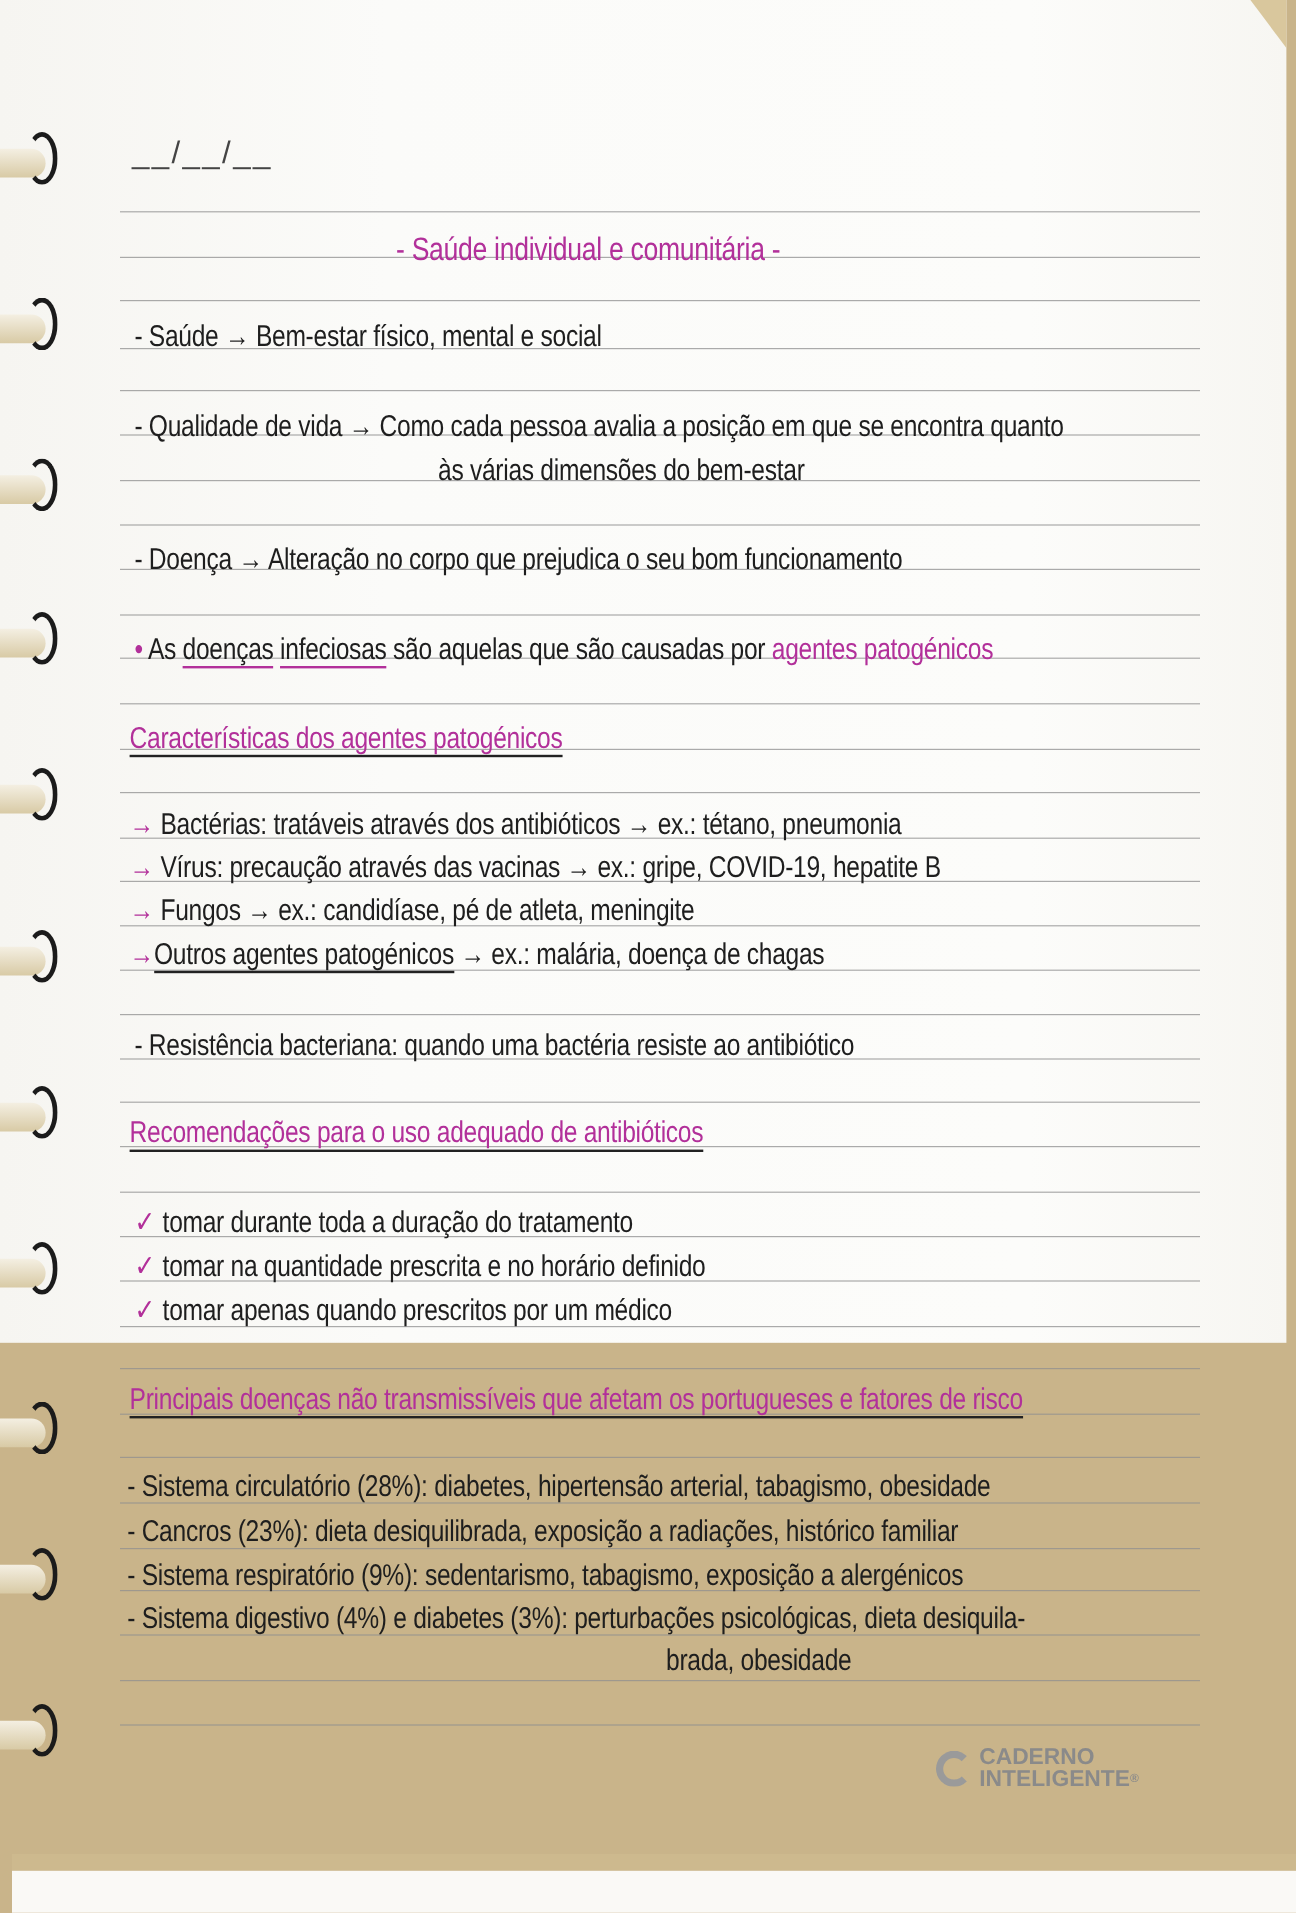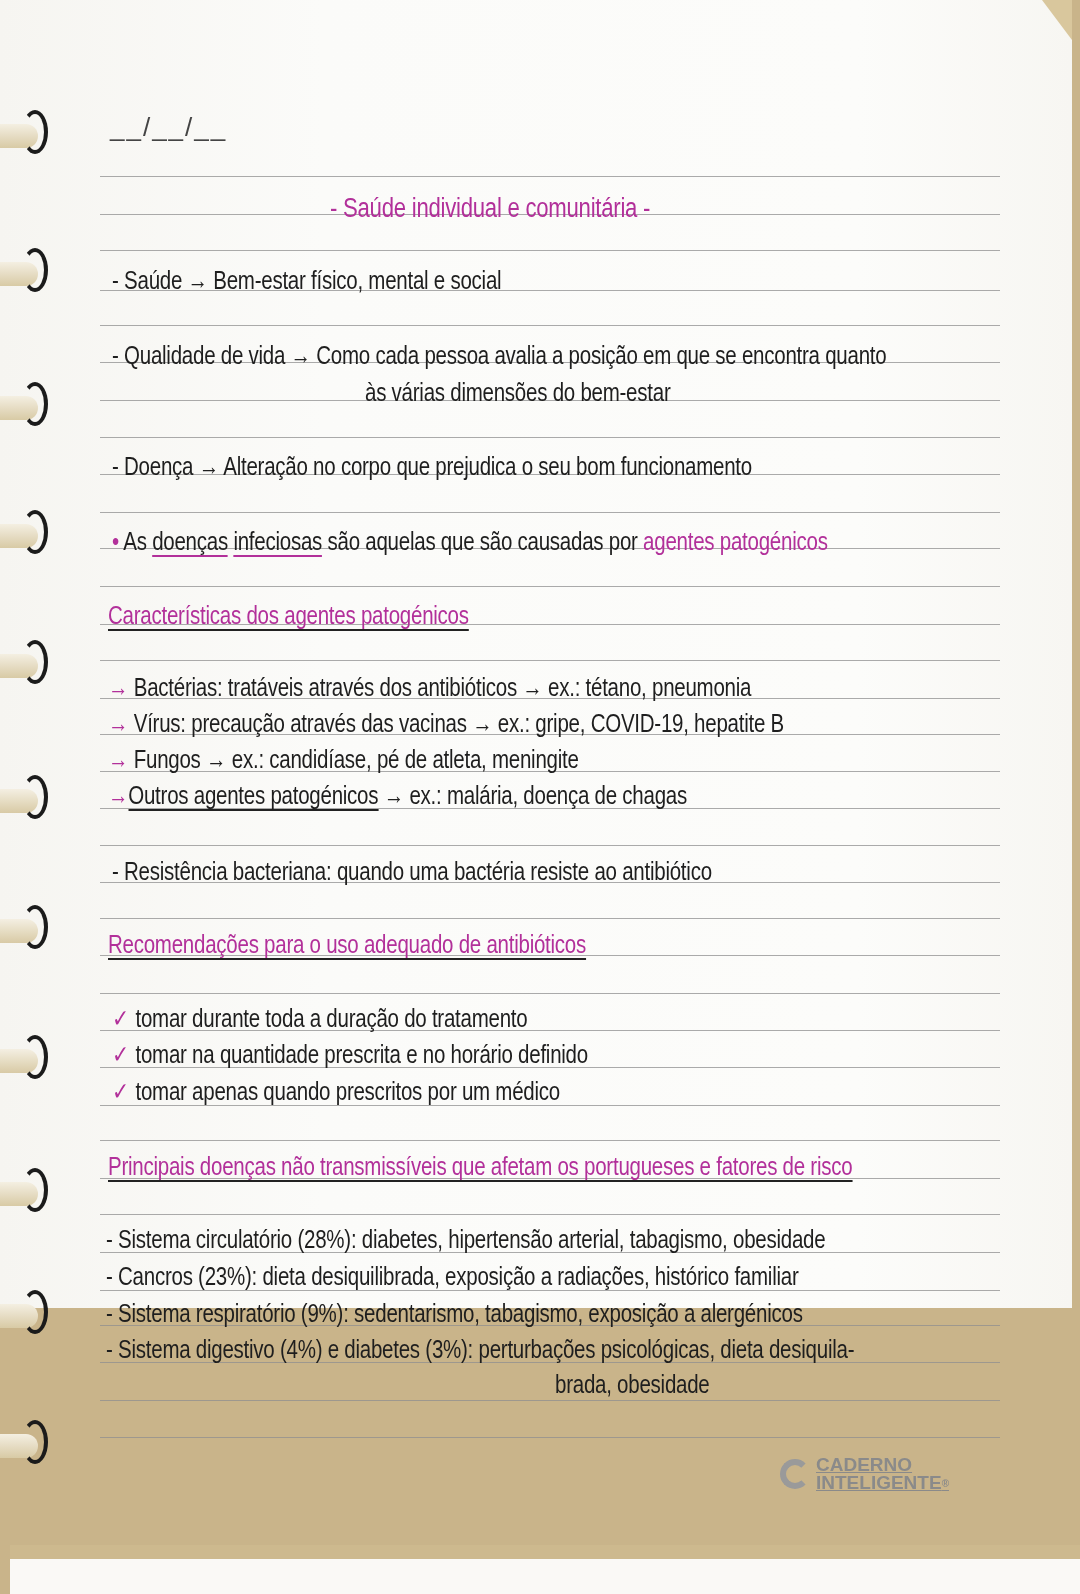--- a/index.html
+++ b/index.html
@@ -2,21 +2,21 @@
 <html><head>
 <meta charset="utf-8">
 <style>
   html, body { margin: 0; padding: 0; }
   body {
     width: 1080px; height: 1594px; position: relative; overflow: hidden;
     background: #c9b48a;
     font-family: "Liberation Sans Narrow", "Liberation Sans", "DejaVu Sans", sans-serif;
   }
   .page {
-    position: absolute; left: 0; top: 0; width: 1072px; height: 1308px;
+    position: absolute; left: 0; top: 0; width: 1072px; height: 1119px;
     background: linear-gradient(90deg, #f6f5f1 0%, #fbfbf9 30%, #fcfcfa 80%, #f7f6f2 100%);
   }
   .under-sheet {
     position: absolute; left: 10px; top: 1545px; width: 1070px; height: 40px;
     background: #faf9f6; border-top: 14px solid #cdb98e;
   }
   .corner-fold {
     position: absolute; right: 0; top: 0; width: 0; height: 0;
     border-top: 40px solid #d9c79d; border-left: 30px solid transparent;
   }
@@ -44,21 +44,21 @@
   .bullet { color: #b2309a; }
   .date { position: absolute; left: 110px; top: 112px; font-size: 26px; color: #444; letter-spacing: 2px; }
   .logo {
     position: absolute; left: 780px; top: 1456px; display: flex; align-items: center; gap: 6px;
     color: #8a8a8a; font-family: "Liberation Sans", sans-serif; font-weight: bold;
   }
   .logo .c-mark {
     width: 30px; height: 30px; border: 6px solid #9a9a9a; border-right-color: transparent;
     border-radius: 50%; box-sizing: border-box;
   }
-  .logo .words { display: flex; flex-direction: column; line-height: 18px; font-size: 19px; text-decoration: underline; }
+  .logo .words { display: flex; flex-direction: column; line-height: 18px; font-size: 19px; }
 </style>
 </head>
 <body>
 
 <div class="page">
   <div class="corner-fold"></div>
 
   <div>
     <div class="ruling" style="top:176px"></div>
       <div class="ruling" style="top:214px"></div>

